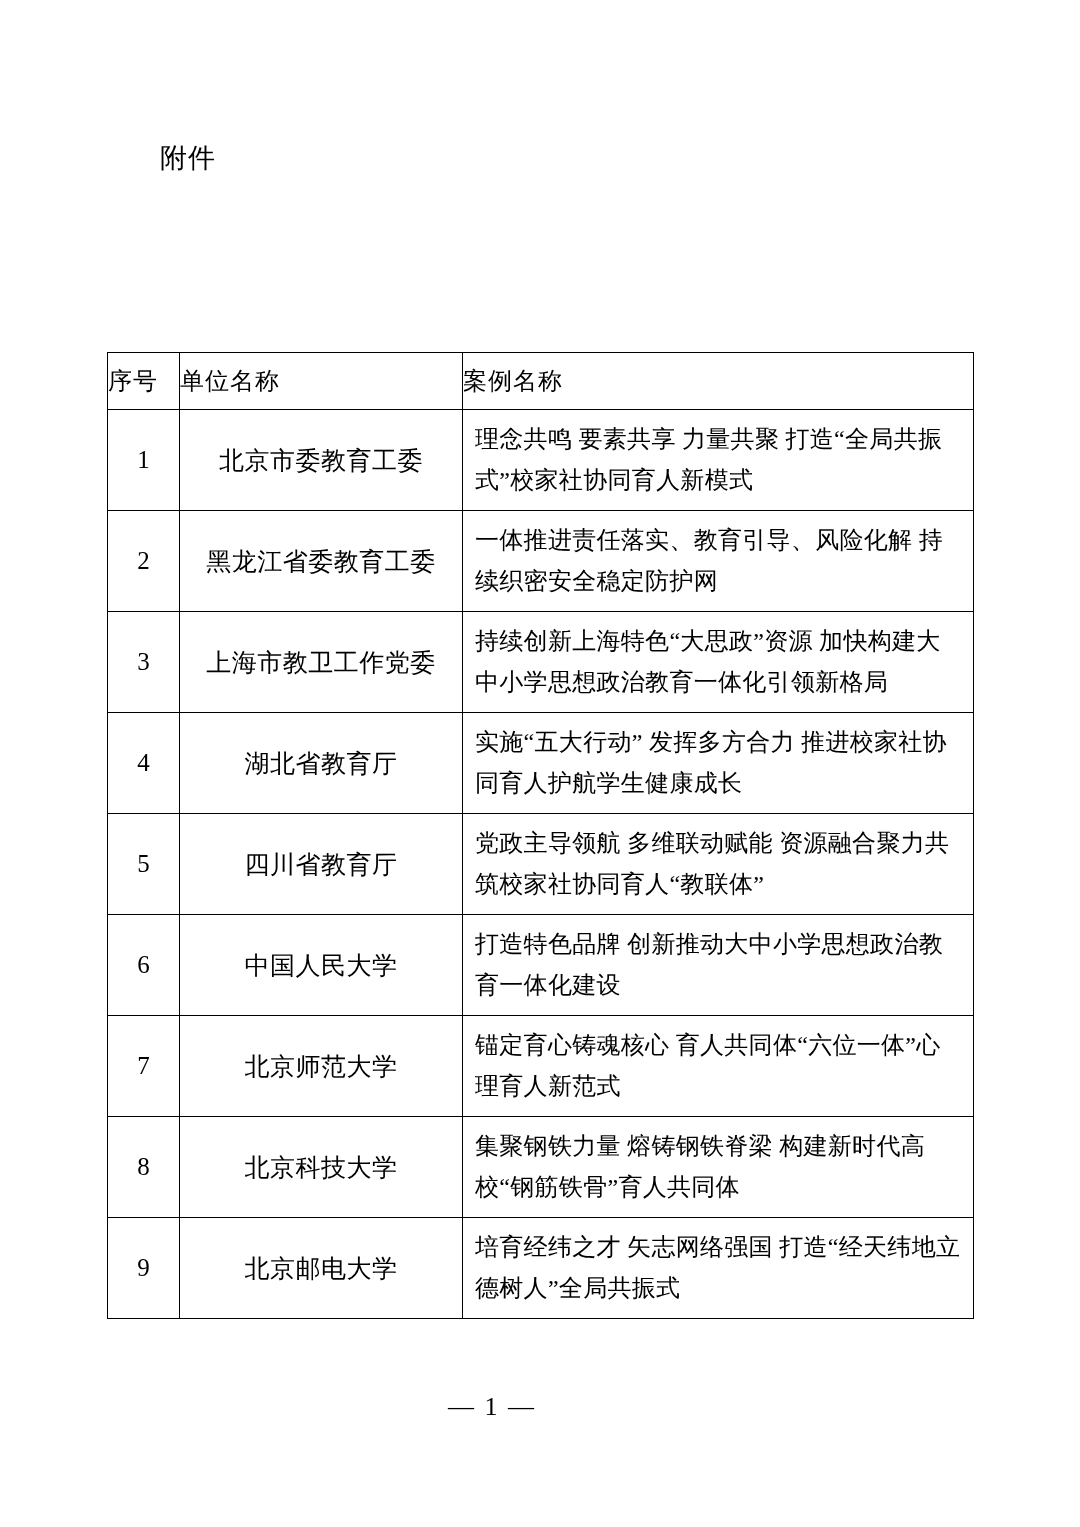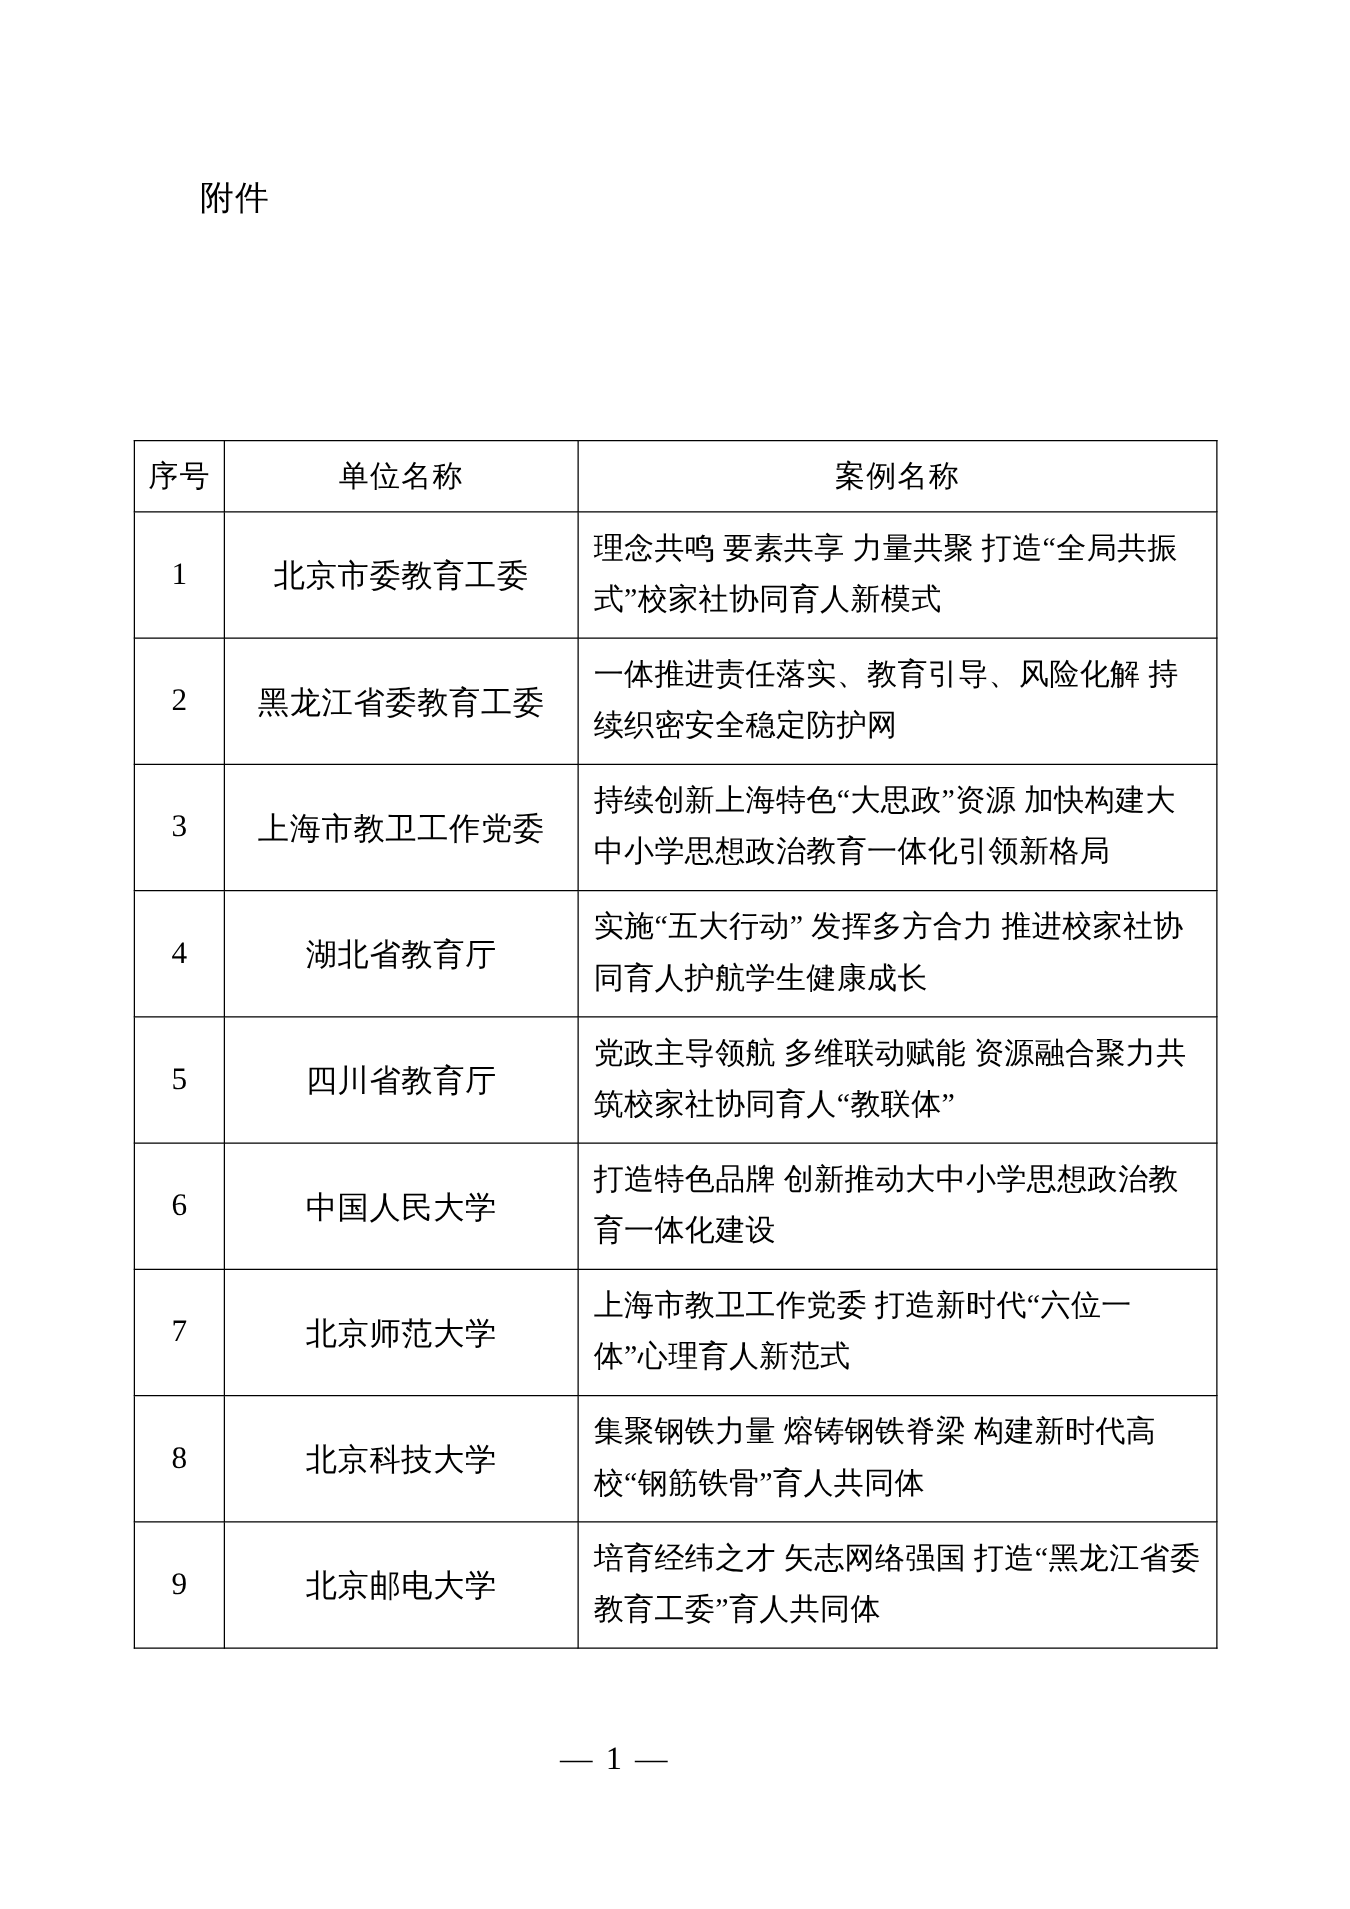--- a/index.html
+++ b/index.html
@@ -63,21 +63,21 @@
     vertical-align: middle;
     font-weight: normal;
     font-size: 24px;
   }
   .col-no { width: 72px; }
   .col-unit { width: 283px; }
   .col-case { width: 511px; }
 
   thead td {
     height: 56px;
-    text-align: center;
+    text-align: left;
     font-size: 25px;
     letter-spacing: 1px;
   }
   tbody td.cell-no {
     text-align: center;
     font-size: 25px;
   }
   tbody td.cell-unit {
     text-align: center;
     font-size: 25px;
@@ -154,30 +154,30 @@
         <td class="cell-case">党政主导领航 多维联动赋能 资源融合聚力共筑校家社协同育人“教联体”</td>
       </tr>
       <tr>
         <td class="cell-no">6</td>
         <td class="cell-unit">中国人民大学</td>
         <td class="cell-case">打造特色品牌 创新推动大中小学思想政治教育一体化建设</td>
       </tr>
       <tr>
         <td class="cell-no">7</td>
         <td class="cell-unit">北京师范大学</td>
-        <td class="cell-case">上海市教卫工作党委 打造新时代“六位一体”心理育人新范式</td>
+        <td class="cell-case">锚定育心铸魂核心 育人共同体“六位一体”心理育人新范式</td>
       </tr>
       <tr>
         <td class="cell-no">8</td>
         <td class="cell-unit">北京科技大学</td>
         <td class="cell-case">集聚钢铁力量 熔铸钢铁脊梁 构建新时代高校“钢筋铁骨”育人共同体</td>
       </tr>
       <tr>
         <td class="cell-no">9</td>
         <td class="cell-unit">北京邮电大学</td>
-        <td class="cell-case">培育经纬之才 矢志网络强国 打造“黑龙江省委教育工委”育人共同体</td>
+        <td class="cell-case">培育经纬之才 矢志网络强国 打造“经天纬地立德树人”全局共振式</td>
       </tr>
     </tbody>
   </table>
 
   <div class="page-number">— 1 —</div>
 
 </div>
 
 </body></html>

